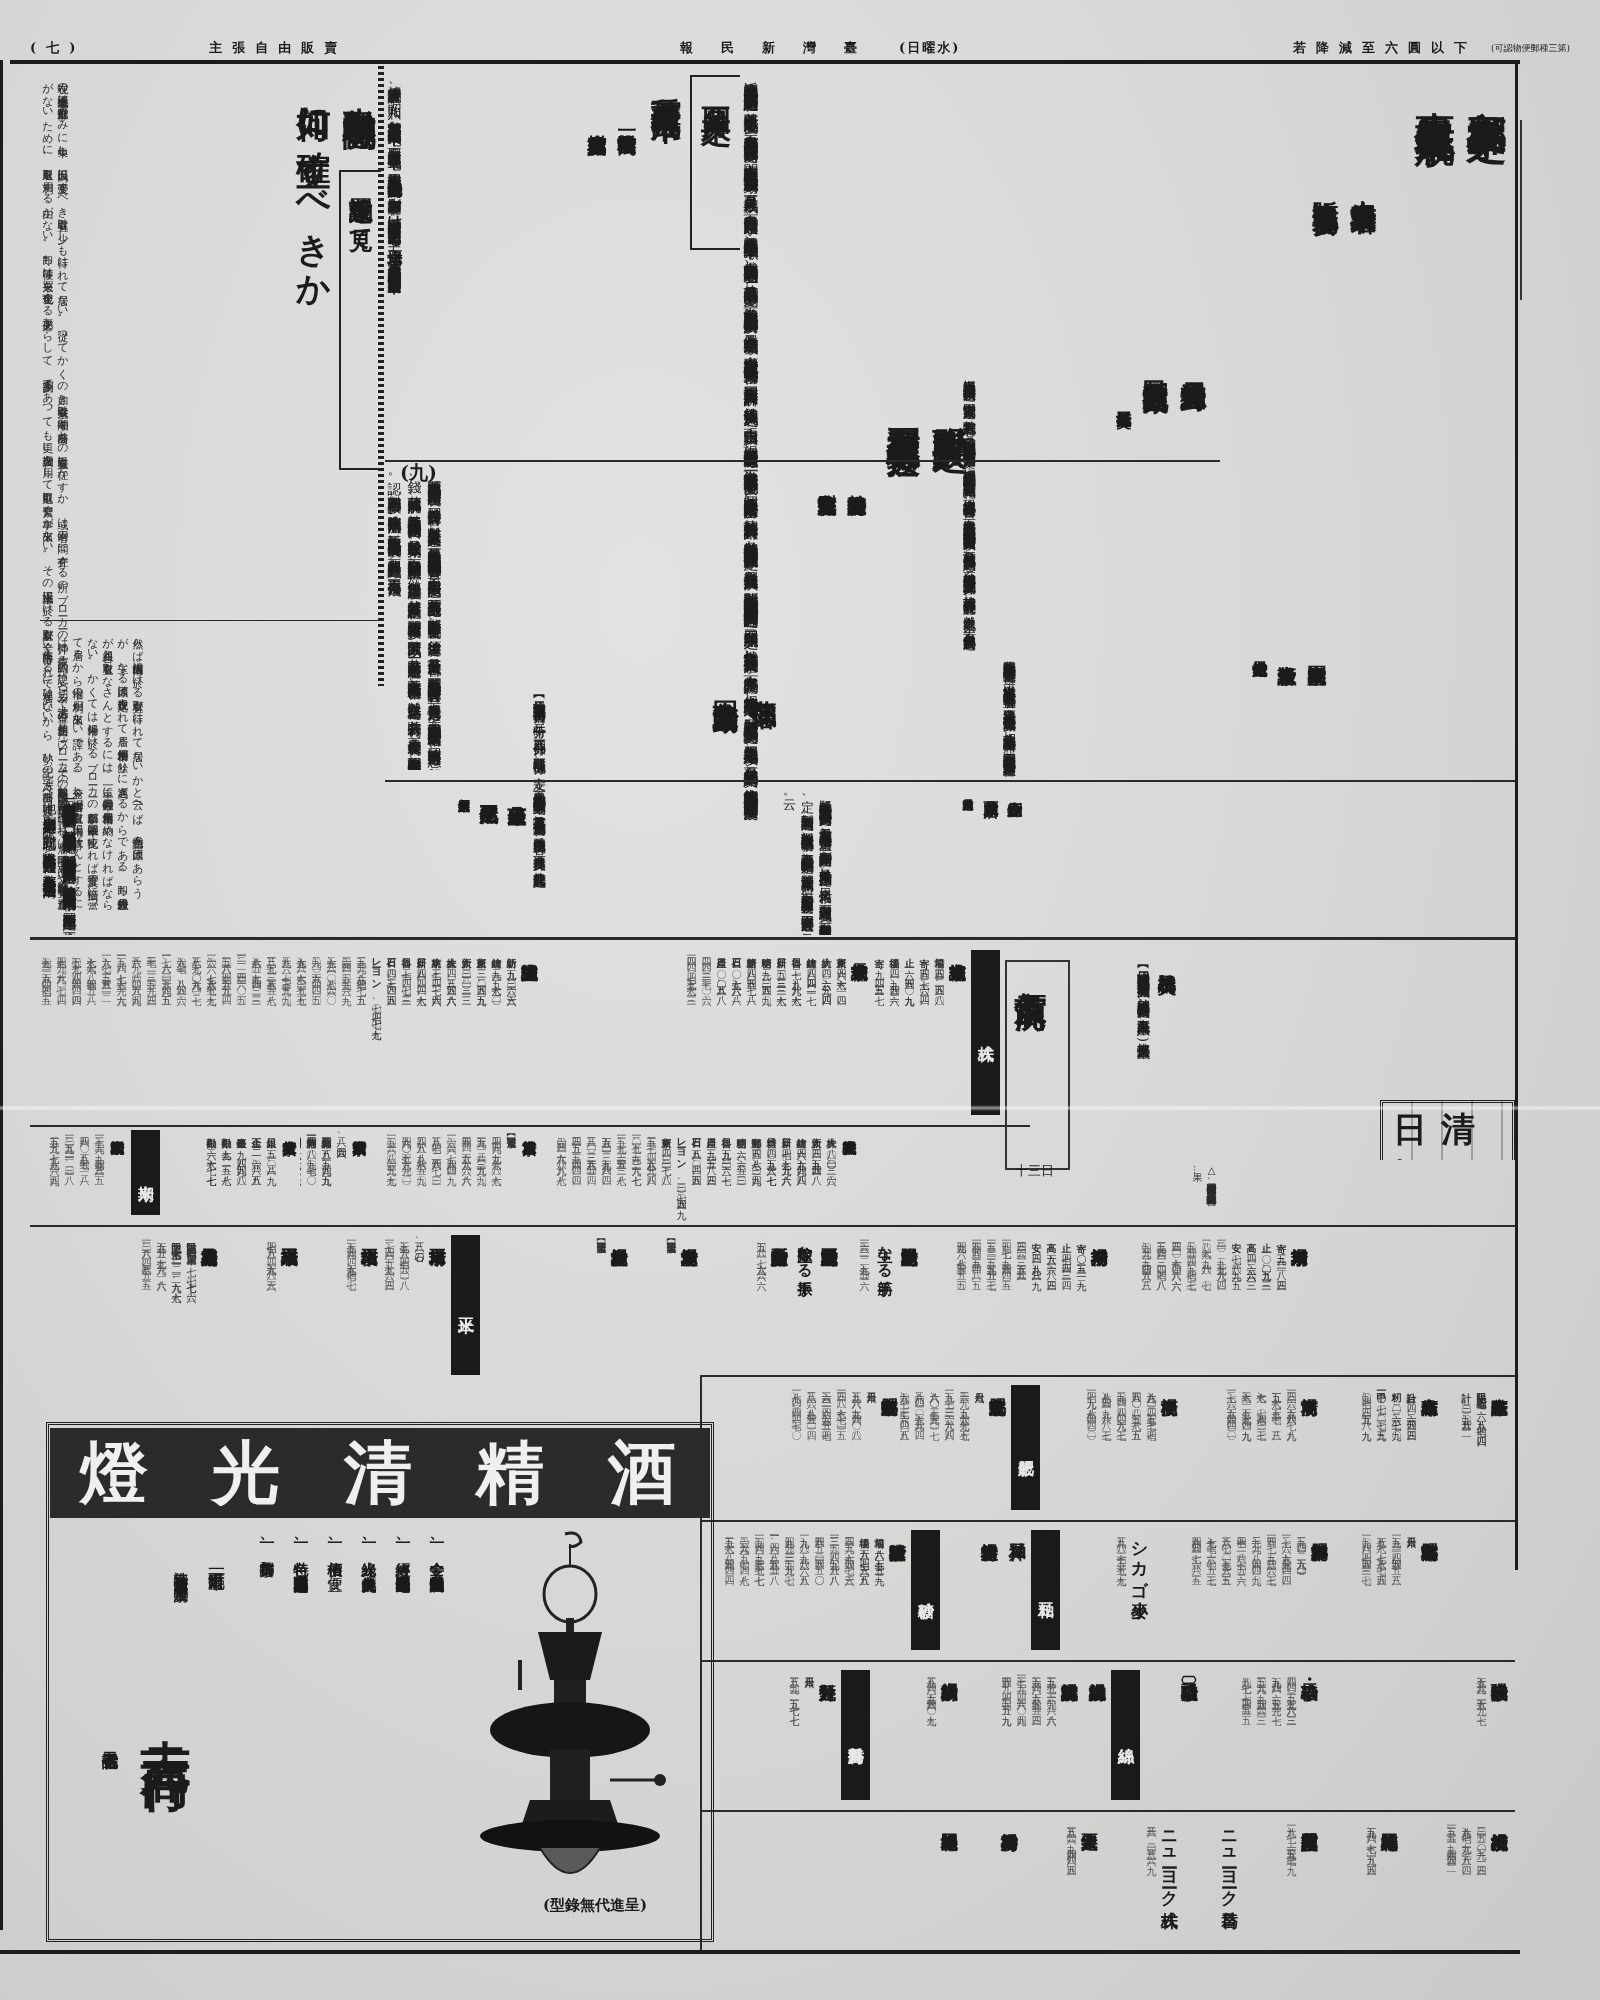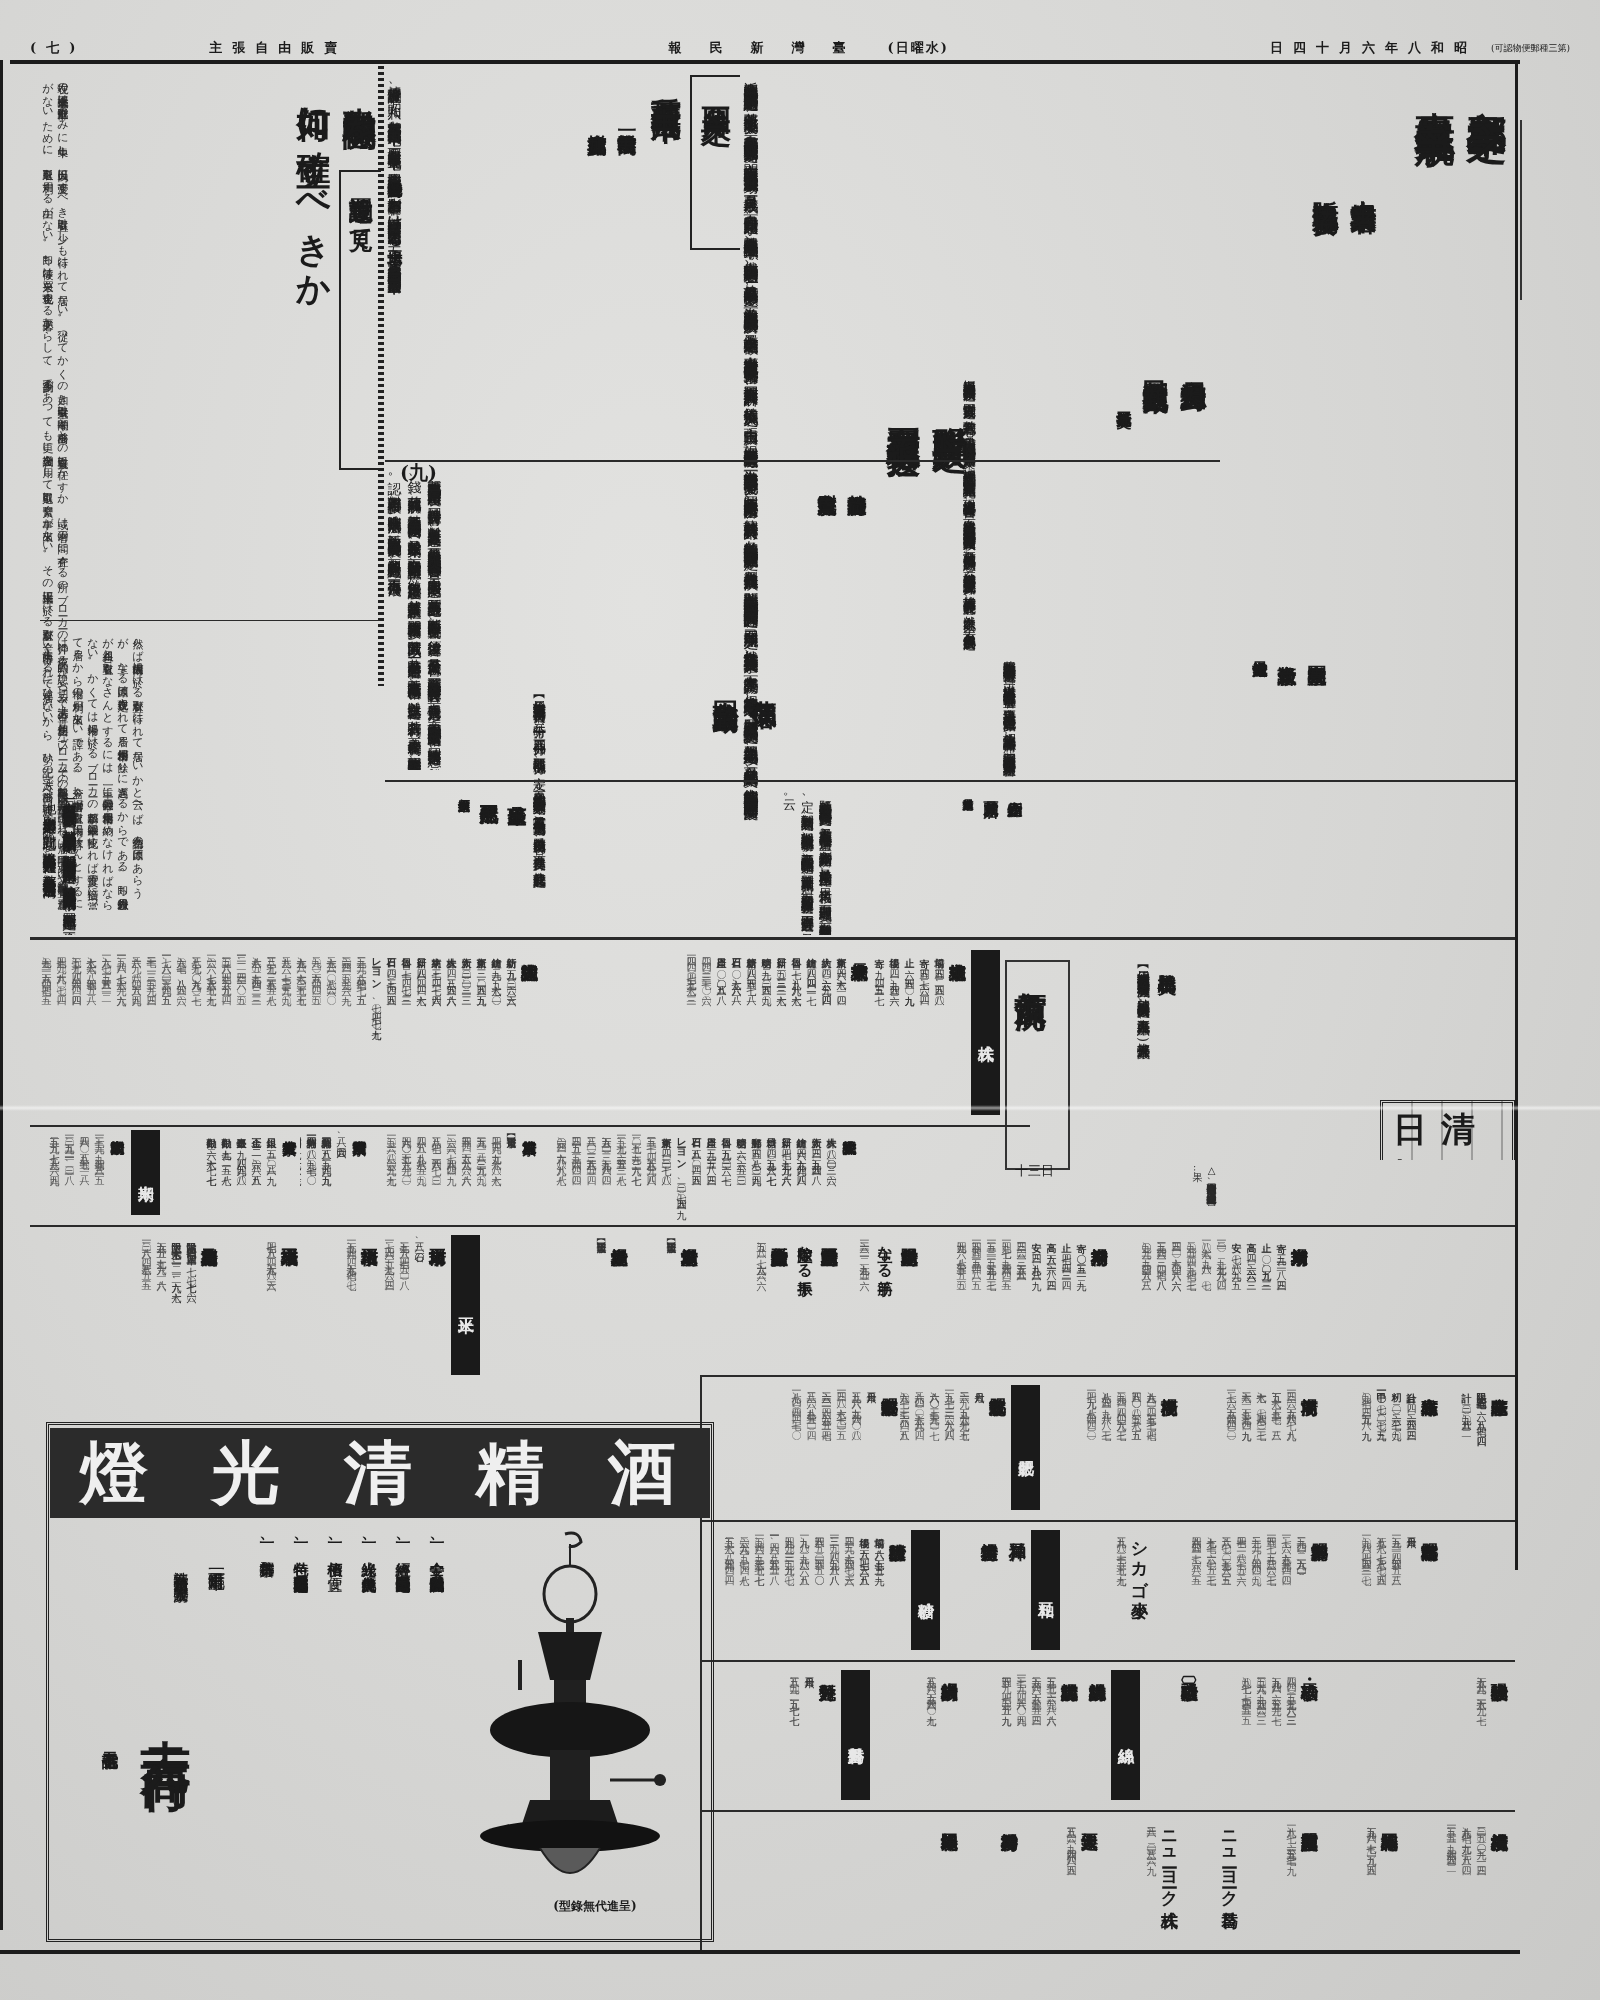--- a/index.html
+++ b/index.html
@@ -48,21 +48,21 @@
   <div class="masthead">
     <div class="mh-left">
       <span>(七)</span>
       <span style="margin-left:110px">主張自由販賣</span>
     </div>
     <div class="mh-mid">
       <span style="letter-spacing:28px">報民新灣臺</span>
       <span style="letter-spacing:2px">(日曜水)</span>
     </div>
     <div class="mh-right">
-      <span>日四十月六年八和昭</span>
+      <span>若降減至六圓以下</span>
       <span class="mh-note">(可認物便郵種三第)</span>
     </div>
   </div>
   <div class="rule-top"></div>
   <div class="rule-left"></div>
   <div class="rule-right"></div>
   <div class="rule-bottom"></div>
 
   <div class="block" style="left:1380px; top:80px; width:130px; height:400px; display:flex; flex-direction:row-reverse; gap:6px;">
     <div class="hl-xl">島都本夏季之</div>
@@ -561,21 +561,21 @@
     <ellipse cx="100" cy="200" rx="80" ry="28" fill="#161616"></ellipse>
     <rect x="80" y="220" width="40" height="50" fill="#202020"></rect>
     <path d="M60 270 L140 270 L150 300 L50 300 Z" fill="#1c1c1c"></path>
     <ellipse cx="100" cy="306" rx="90" ry="16" fill="#121212"></ellipse>
     <path d="M70 318 q30 50 60 0" fill="#5a5a5a" stroke="#222" stroke-width="2"></path>
     <path d="M140 250 L188 250" stroke="#222" stroke-width="3"></path>
     <circle cx="190" cy="250" r="6" fill="#222"></circle>
     <path d="M50 160 l0 -30" stroke="#222" stroke-width="4"></path>
   </svg>
   <div class="block" style="left:515px; top:1895px; width:160px; height:22px; text-align:center;">
-    <span style="font-size:12px; font-weight:bold">(型錄無代進呈)</span>
+    <span style="font-size:15px; font-weight:bold">(型錄無代進呈)</span>
   </div>
 
   <div class="block" style="left:230px; top:1535px; width:220px; height:380px; display:flex; flex-direction:row-reverse; gap:8px;">
     <div class="ad-item"><b>一、安全</b>　<span>就是點火簡易調節老幼自由絕對無危險性</span></div>
     <div class="ad-item"><b>一、經濟</b>　<span>純國產品之變性酒精每一時間消費三厘五毛</span></div>
     <div class="ad-item"><b>一、光線</b>　<span>優美純白亮色無煙無臭</span></div>
     <div class="ad-item"><b>一、價格</b>　<span>便宜</span></div>
     <div class="ad-item"><b>一、特色</b>　<span>無論夜店臨時作業工場料理屋理髮店暴風雨之際無電燈之處更加必要</span></div>
     <div class="ad-item"><b>一、</b><span>各市郡特約店募集</span></div>
   </div>

